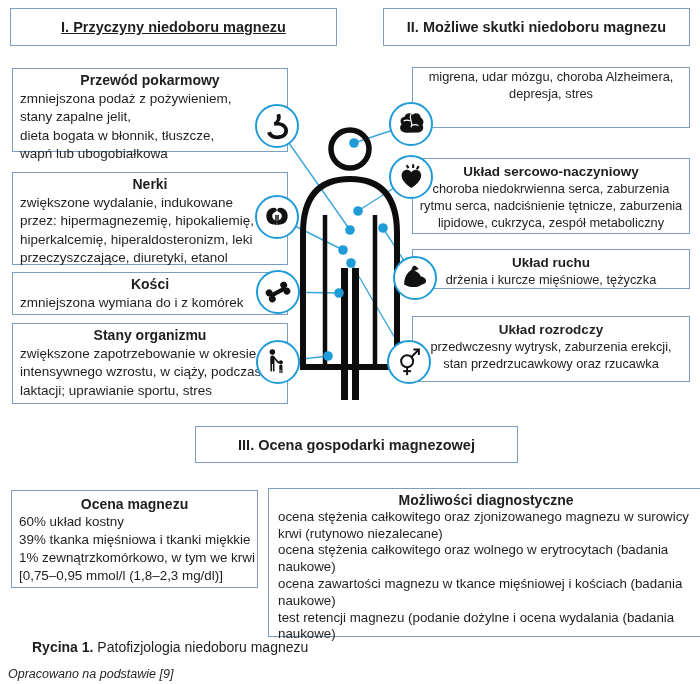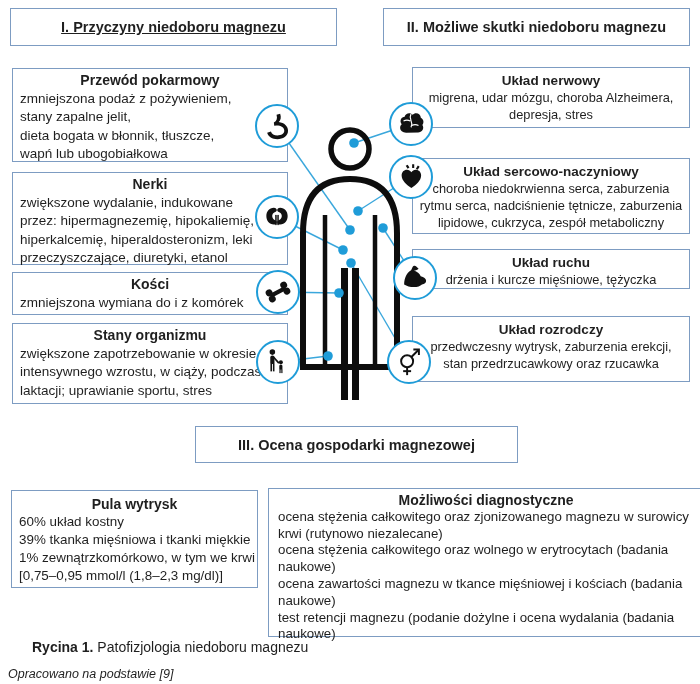--- a/index.html
+++ b/index.html
@@ -36,21 +36,21 @@
 
 <div id="stage">
 
   <div class="box hdr" style="left:10px;top:8px;width:327px;height:38px;text-decoration:underline;">
     <span>I. Przyczyny niedoboru magnezu</span>
   </div>
   <div class="box hdr" style="left:383px;top:8px;width:307px;height:38px;">
     <span>II. Możliwe skutki niedoboru magnezu</span>
   </div>
 
-  <div class="box lg" style="left:12px;top:68px;width:276px;height:94px;">
+  <div class="box lg" style="left:12px;top:68px;width:276px;height:84px;">
     <div class="bt">Przewód pokarmowy</div>
     <div class="bb">zmniejszona podaż z pożywieniem,
 stany zapalne jelit,
 dieta bogata w błonnik, tłuszcze,
 wapń lub ubogobiałkowa</div>
   </div>
   <div class="box lg" style="left:12px;top:172px;width:276px;height:93px;">
     <div class="bt">Nerki</div>
     <div class="bb">zwiększone wydalanie, indukowane
 przez: hipermagnezemię, hipokaliemię,
@@ -62,21 +62,20 @@
     <div class="bb">zmniejszona wymiana do i z komórek</div>
   </div>
   <div class="box lg" style="left:12px;top:323px;width:276px;height:81px;">
     <div class="bt">Stany organizmu</div>
     <div class="bb">zwiększone zapotrzebowanie w okresie
 intensywnego wzrostu, w ciąży, podczas
 laktacji; uprawianie sportu, stres</div>
   </div>
 
   <div class="box rg" style="left:412px;top:67px;width:278px;height:61px;">
-    <div class="bt">Układ nerwowy</div>
     <div class="bb">migrena, udar mózgu, choroba Alzheimera,
 depresja, stres</div>
   </div>
   <div class="box rg" style="left:412px;top:158px;width:278px;height:76px;">
     <div class="bt">Układ sercowo-naczyniowy</div>
     <div class="bb">choroba niedokrwienna serca, zaburzenia
 rytmu serca, nadciśnienie tętnicze, zaburzenia
 lipidowe, cukrzyca, zespół metaboliczny</div>
   </div>
   <div class="box rg" style="left:412px;top:249px;width:278px;height:40px;">
@@ -87,21 +86,21 @@
     <div class="bt">Układ rozrodczy</div>
     <div class="bb">przedwczesny wytrysk, zaburzenia erekcji,
 stan przedrzucawkowy oraz rzucawka</div>
   </div>
 
   <div class="box hdr" style="left:195px;top:426px;width:323px;height:37px;">
     <span>III. Ocena gospodarki magnezowej</span>
   </div>
 
   <div class="box pool" style="left:11px;top:490px;width:247px;height:98px;">
-    <div class="bt">Pula wytrysk</div>
+    <div class="bt">Ocena magnezu</div>
     <div class="bb">60% układ kostny
 39% tkanka mięśniowa i tkanki miękkie
 1% zewnątrzkomórkowo, w tym we krwi
 [0,75–0,95 mmol/l (1,8–2,3 mg/dl)]</div>
   </div>
   <div class="box diag" style="left:268px;top:488px;width:436px;height:149px;">
     <div class="bt">Możliwości diagnostyczne</div>
     <div class="bb">ocena stężenia całkowitego oraz zjonizowanego magnezu w surowicy
 krwi (rutynowo niezalecane)
 ocena stężenia całkowitego oraz wolnego w erytrocytach (badania

